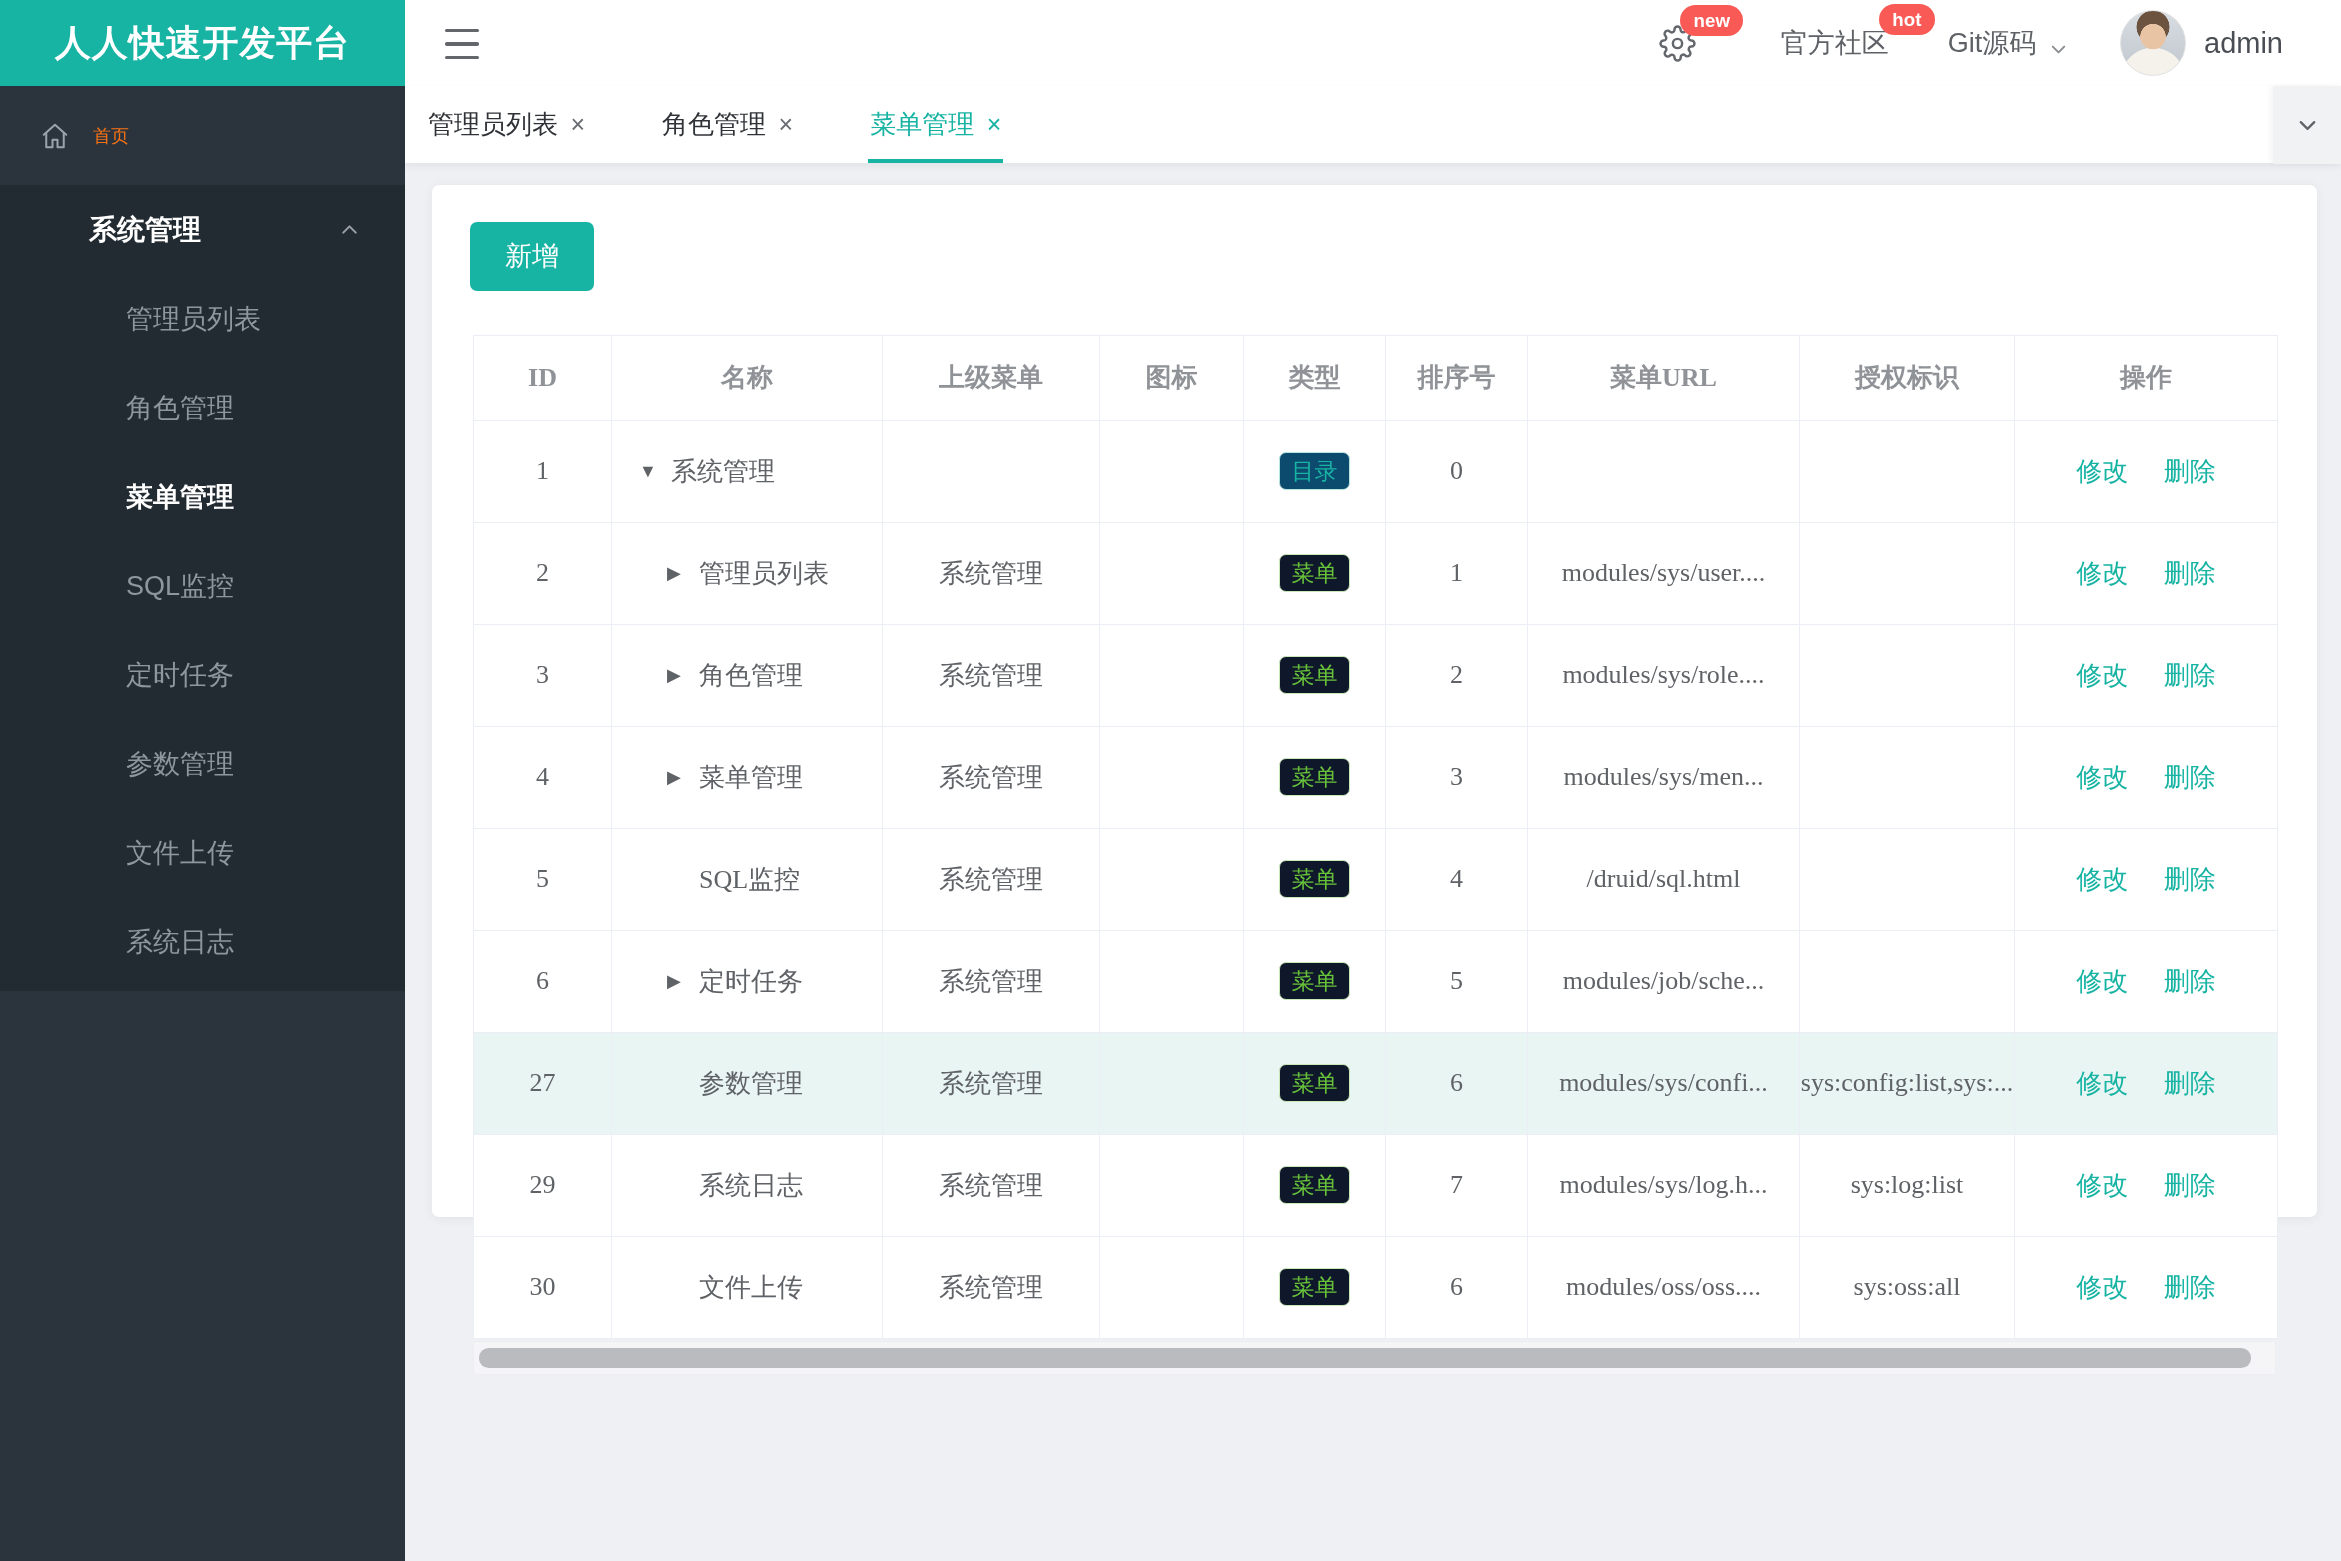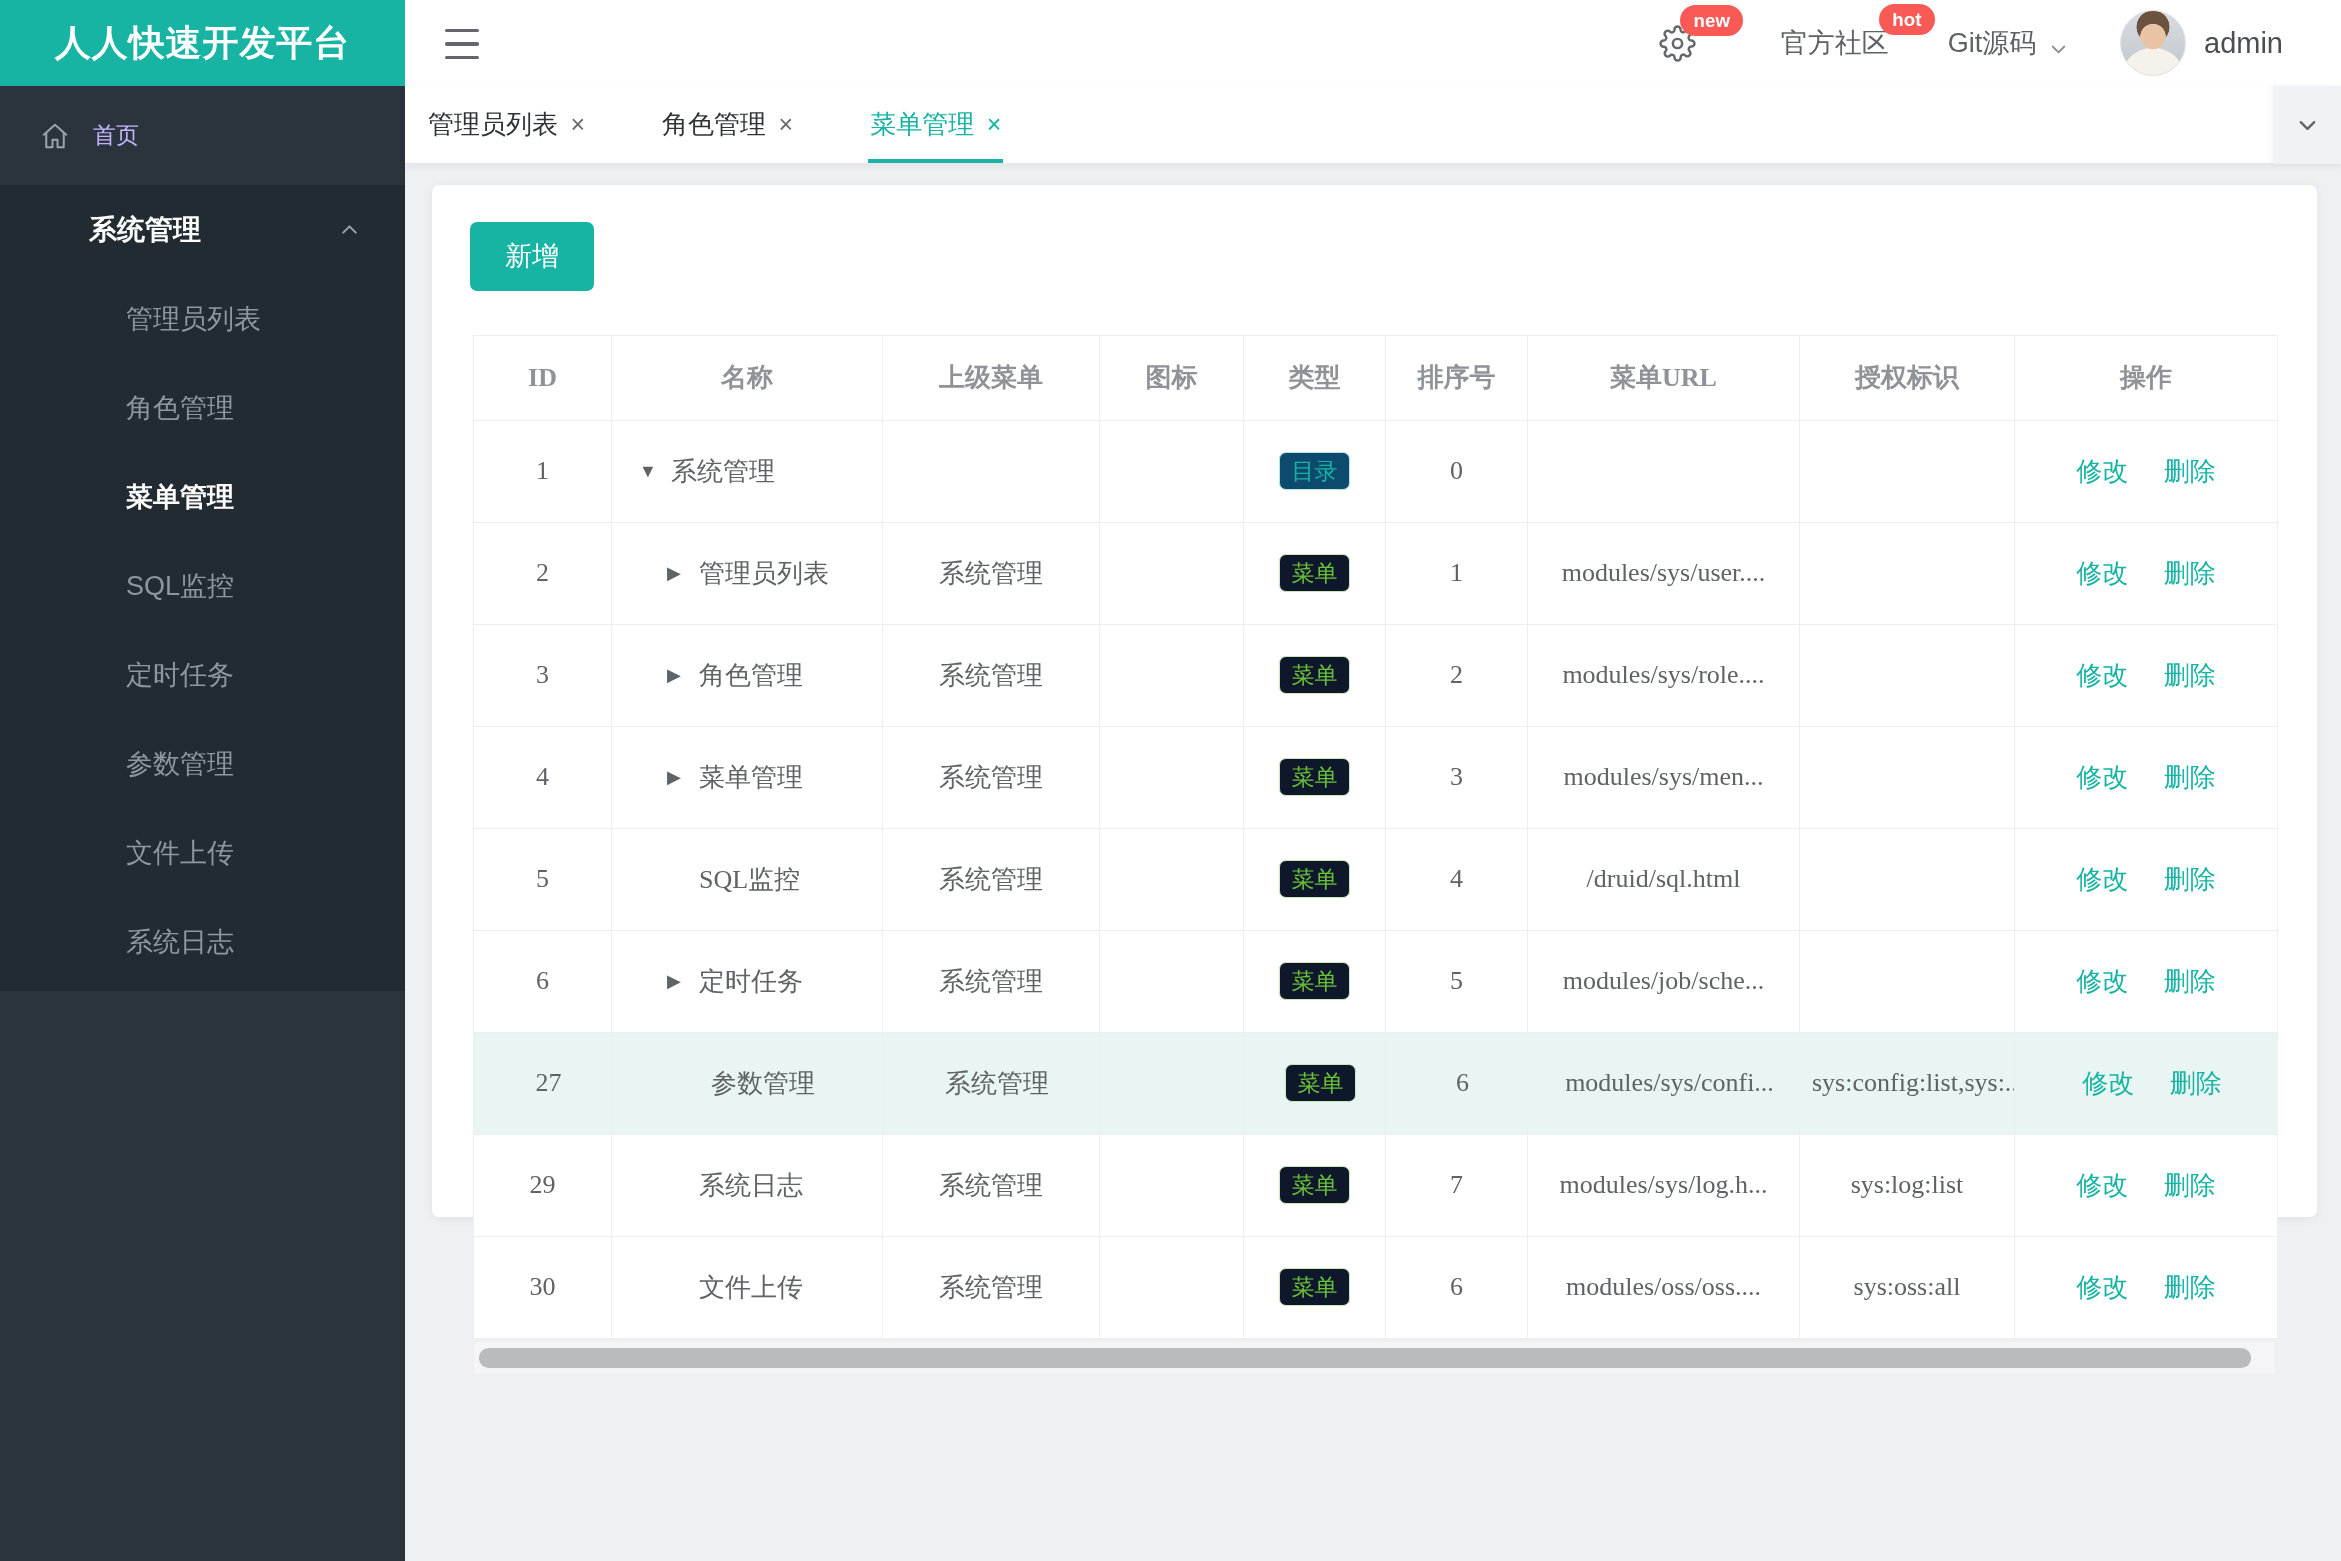--- a/index.html
+++ b/index.html
@@ -12,21 +12,21 @@
     --content-bg:#eef0f3;
     --table-border:#ebeef5;
   }
   *{margin:0;padding:0;box-sizing:border-box;}
   html,body{width:2342px;height:1562px;overflow:hidden;}
   body{font-family:"Liberation Sans","DejaVu Sans",sans-serif;background:var(--content-bg);position:relative;}
   .logo{position:absolute;left:0;top:0;width:405px;height:86px;background:var(--accent);color:#fff;
         font-size:36px;font-weight:bold;text-align:center;line-height:86px;letter-spacing:0.9px;}
   
   .sidebar{position:absolute;left:0;top:86px;width:405px;bottom:0;background:var(--sidebar-bg);}
-  .side-home{height:99px;display:flex;align-items:center;padding-left:40px;gap:23px;color:#c4b5fd;font-size:23px;cursor:pointer;}
+  .side-home{height:99px;display:flex;align-items:center;padding-left:40px;gap:23px;color:#f97316;font-size:18px;cursor:pointer;}
   .side-home svg{width:30px;height:30px;}
   .side-group{background:var(--sidebar-submenu-bg);padding-bottom:5.3px;}
   .group-header{position:relative;height:89px;display:flex;align-items:center;padding-left:89px;
                 color:#ffffff;font-size:28px;font-weight:bold;cursor:pointer;}
   .group-header .chev{position:absolute;right:43px;top:32px;width:25px;height:25px;}
   .side-item{height:89px;display:flex;align-items:center;padding-left:126px;color:#8d979e;font-size:27px;cursor:pointer;}
   .side-item.active{color:#ffffff;font-weight:bold;}
   
   .topbar{position:absolute;left:405px;top:0;right:0;height:104px;background:#fff;border-bottom:0.9px solid #f1f1f2;}
   .hamburger{position:absolute;left:40px;top:26px;width:36px;height:36px;display:flex;flex-direction:column;justify-content:space-between;cursor:pointer;padding:2.7px 0;}
@@ -65,21 +65,21 @@
   .content{position:absolute;left:405px;top:165px;right:0;bottom:0;background:var(--content-bg);}
   .card{position:absolute;left:27px;top:19.6px;width:1885px;height:1032px;background:#fff;border-radius:7.1px;
         box-shadow:0 1.8px 10.7px rgba(0,0,0,0.06);}
   .btn-add{position:absolute;left:38px;top:37px;width:124px;height:69px;border:none;border-radius:7.1px;
            background:var(--accent);color:#fff;font-size:27px;cursor:pointer;font-family:inherit;}
   .table-wrap{position:absolute;left:41px;top:150px;width:1803px;font-family:Liberation Serif, serif;}
   table{border-collapse:collapse;table-layout:fixed;width:1803px;}
   th,td{border:0.9px solid var(--table-border);text-align:center;vertical-align:middle;overflow:hidden;white-space:nowrap;}
   th{height:85px;font-size:26px;font-weight:bold;color:#8f9296;background:#fff;}
   td{height:102px;font-size:26px;color:#5f6266;background:#fff;}
-  tr.highlight td{background:var(--row-highlight);padding-left:12px;}
+  tr.highlight td{background:var(--row-highlight);}
   .c-name{text-align:left;}
   .c-name .inner{display:flex;align-items:center;}
   .c-name .inner.lvl0{padding-left:27px;}
   .c-name .inner.lvl1{padding-left:55px;}
   .arrow{display:inline-block;width:32px;font-size:18px;color:#5f6266;text-align:left;cursor:pointer;}
   .badge{display:inline-block;height:38px;line-height:37px;padding:0 11.6px;font-size:23px;border-radius:7.1px;}
   .badge-dir{color:var(--accent);background:#0c4a6e;border:0.9px solid #b7e6df;}
   .badge-menu{color:var(--tag-green);background:#0f172a;border:0.9px solid #cbe9b8;}
   .col-op{box-shadow:-10.7px 0 10.7px -7.1px rgba(0,0,0,0.10);}
   .op-link{color:var(--accent);cursor:pointer;text-decoration:none;}

